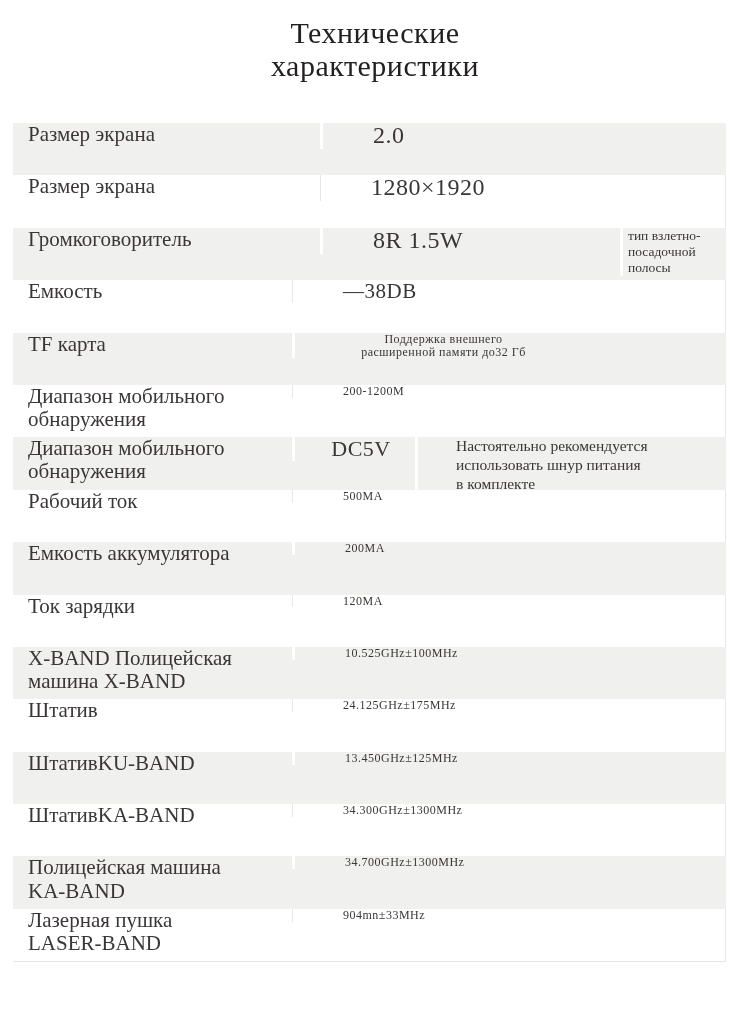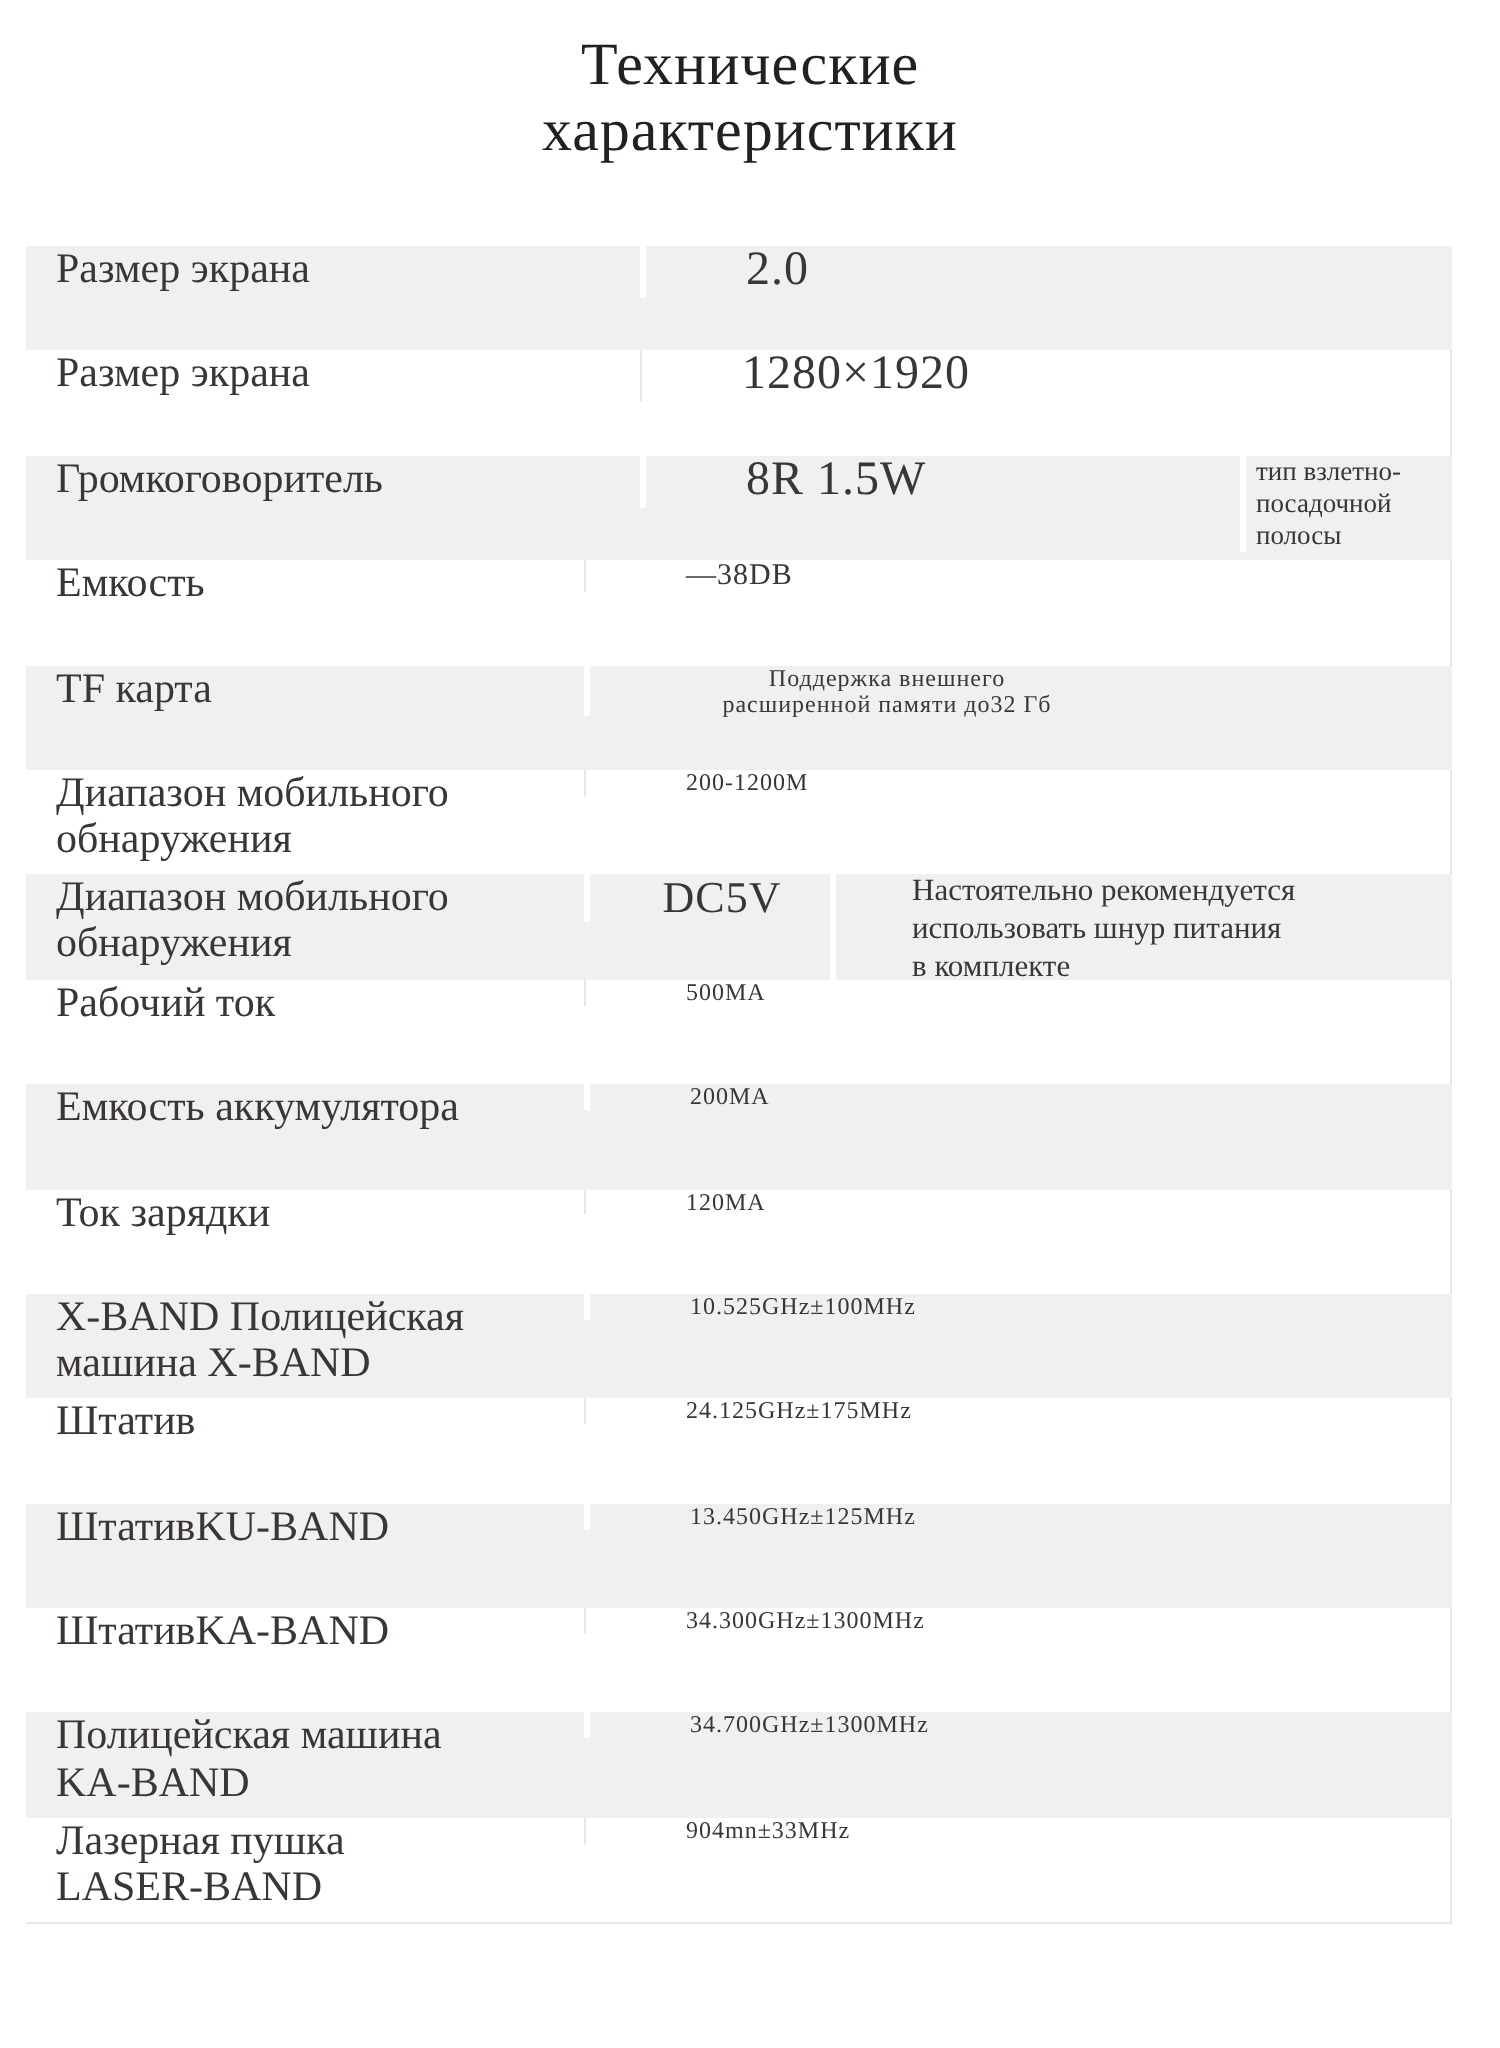--- a/index.html
+++ b/index.html
@@ -65,21 +65,21 @@
     padding-left: 5px;
     padding-right: 2px;
     font-weight: normal;
     font-size: 13.5px;
     line-height: 1.18;
   }
   
   .cell.value.xl { font-size: 24px; margin-left: 28px; }
   .cell.value.lg { font-size: 22px; }
   .cell.value.md { font-size: 12px; }
-  .cell.value.sm { font-size: 15px; }
+  .cell.value.sm { font-size: 21px; }
   .cell.value.center {
     padding-left: 0;
     justify-content: center;
     text-align: center;
   }
   
   .row.wide-note .cell.value {
     flex: 0 0 123px;
     padding-left: 12px;
     justify-content: center;

